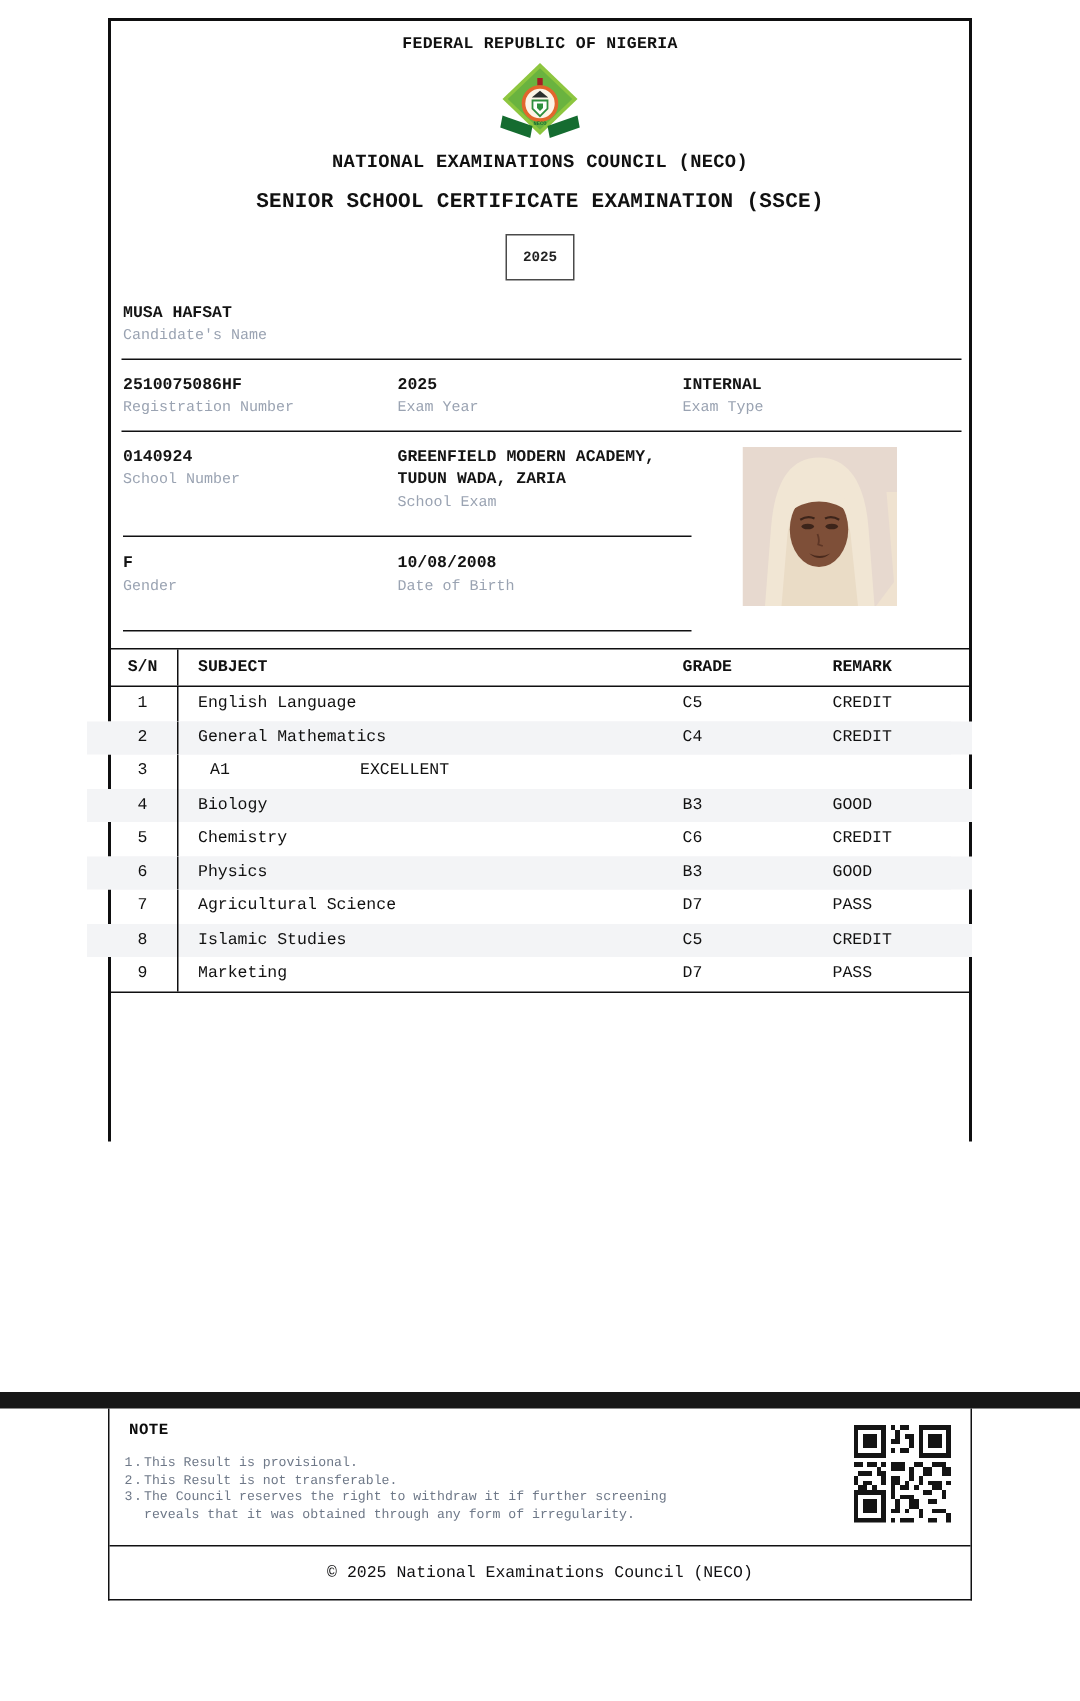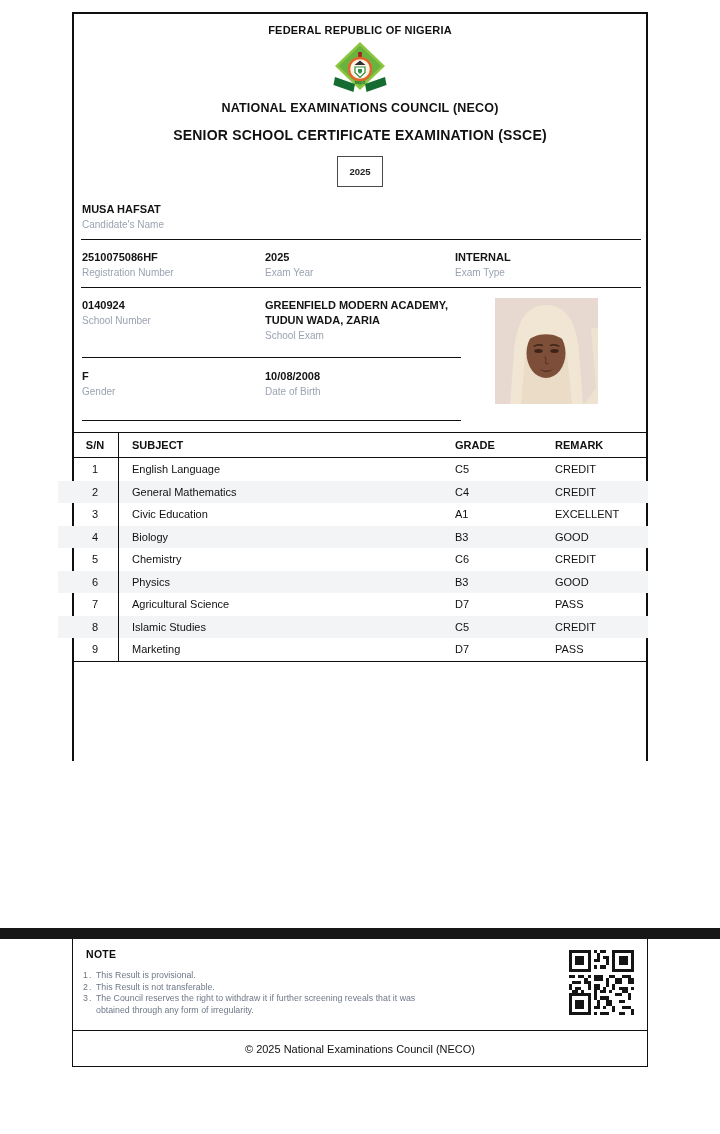--- a/index.html
+++ b/index.html
@@ -3,20 +3,21 @@
 <meta charset="utf-8">
 <style>
   * { margin: 0; padding: 0; box-sizing: border-box; }
   html, body { background: #ffffff; }
   body { font-family: "Liberation Sans", sans-serif; color: #111; }
   .page {
     position: relative;
     width: 720px; height: 1134px;
     background: #fff;
     overflow: hidden;
+    font-family: Liberation Mono, monospace;
   }
 
   
   .doc-box {
     position: absolute;
     left: 72px; top: 12px;
     width: 576px; height: 749px;
   }
   .edge { position: absolute; background: #0f0f10; z-index: 0; }
   .edge.top    { left: 0; top: 0; right: 0; height: 1.6px; }
@@ -199,21 +200,20 @@
           <div class="c-remark">CREDIT</div>
         </div>
         <div class="trow alt">
           <div class="c-sn">2</div>
           <div class="c-subject">General Mathematics</div>
           <div class="c-grade">C4</div>
           <div class="c-remark">CREDIT</div>
         </div>
         <div class="trow">
           <div class="c-sn">3</div>
-          <div class="c-subject">Civic Education</div>
           <div class="c-grade">A1</div>
           <div class="c-remark">EXCELLENT</div>
         </div>
         <div class="trow alt">
           <div class="c-sn">4</div>
           <div class="c-subject">Biology</div>
           <div class="c-grade">B3</div>
           <div class="c-remark">GOOD</div>
         </div>
         <div class="trow">

